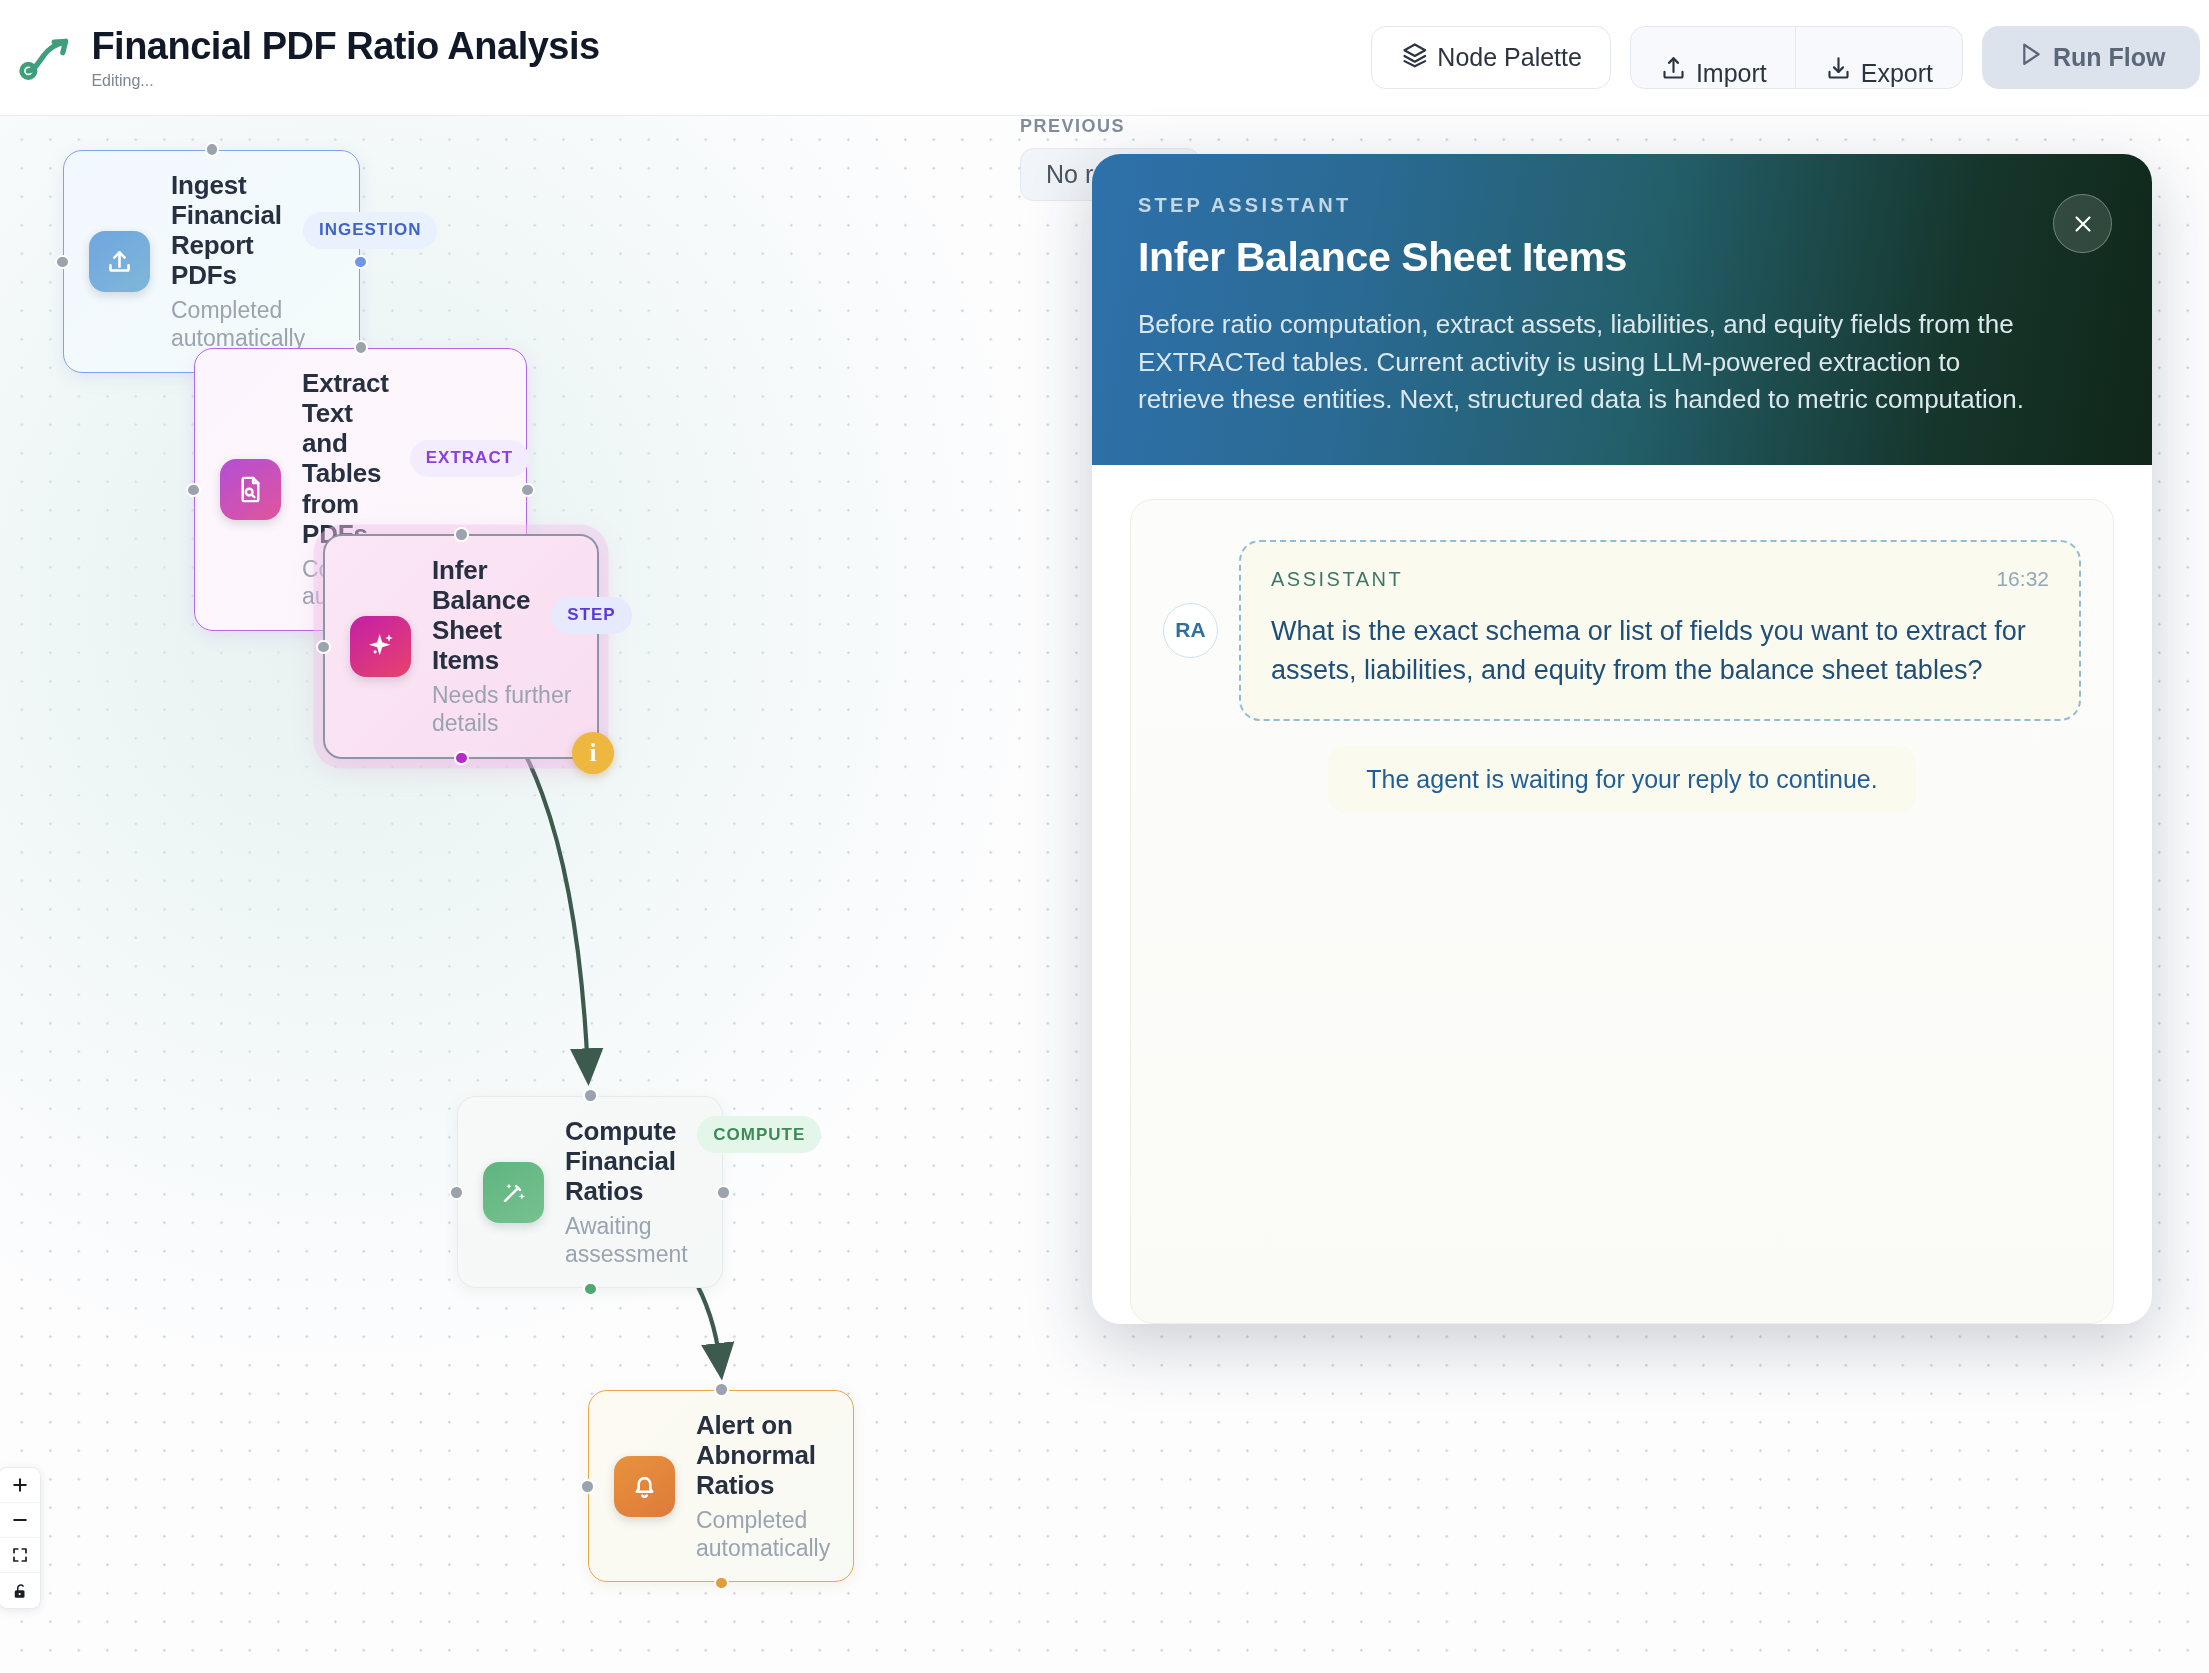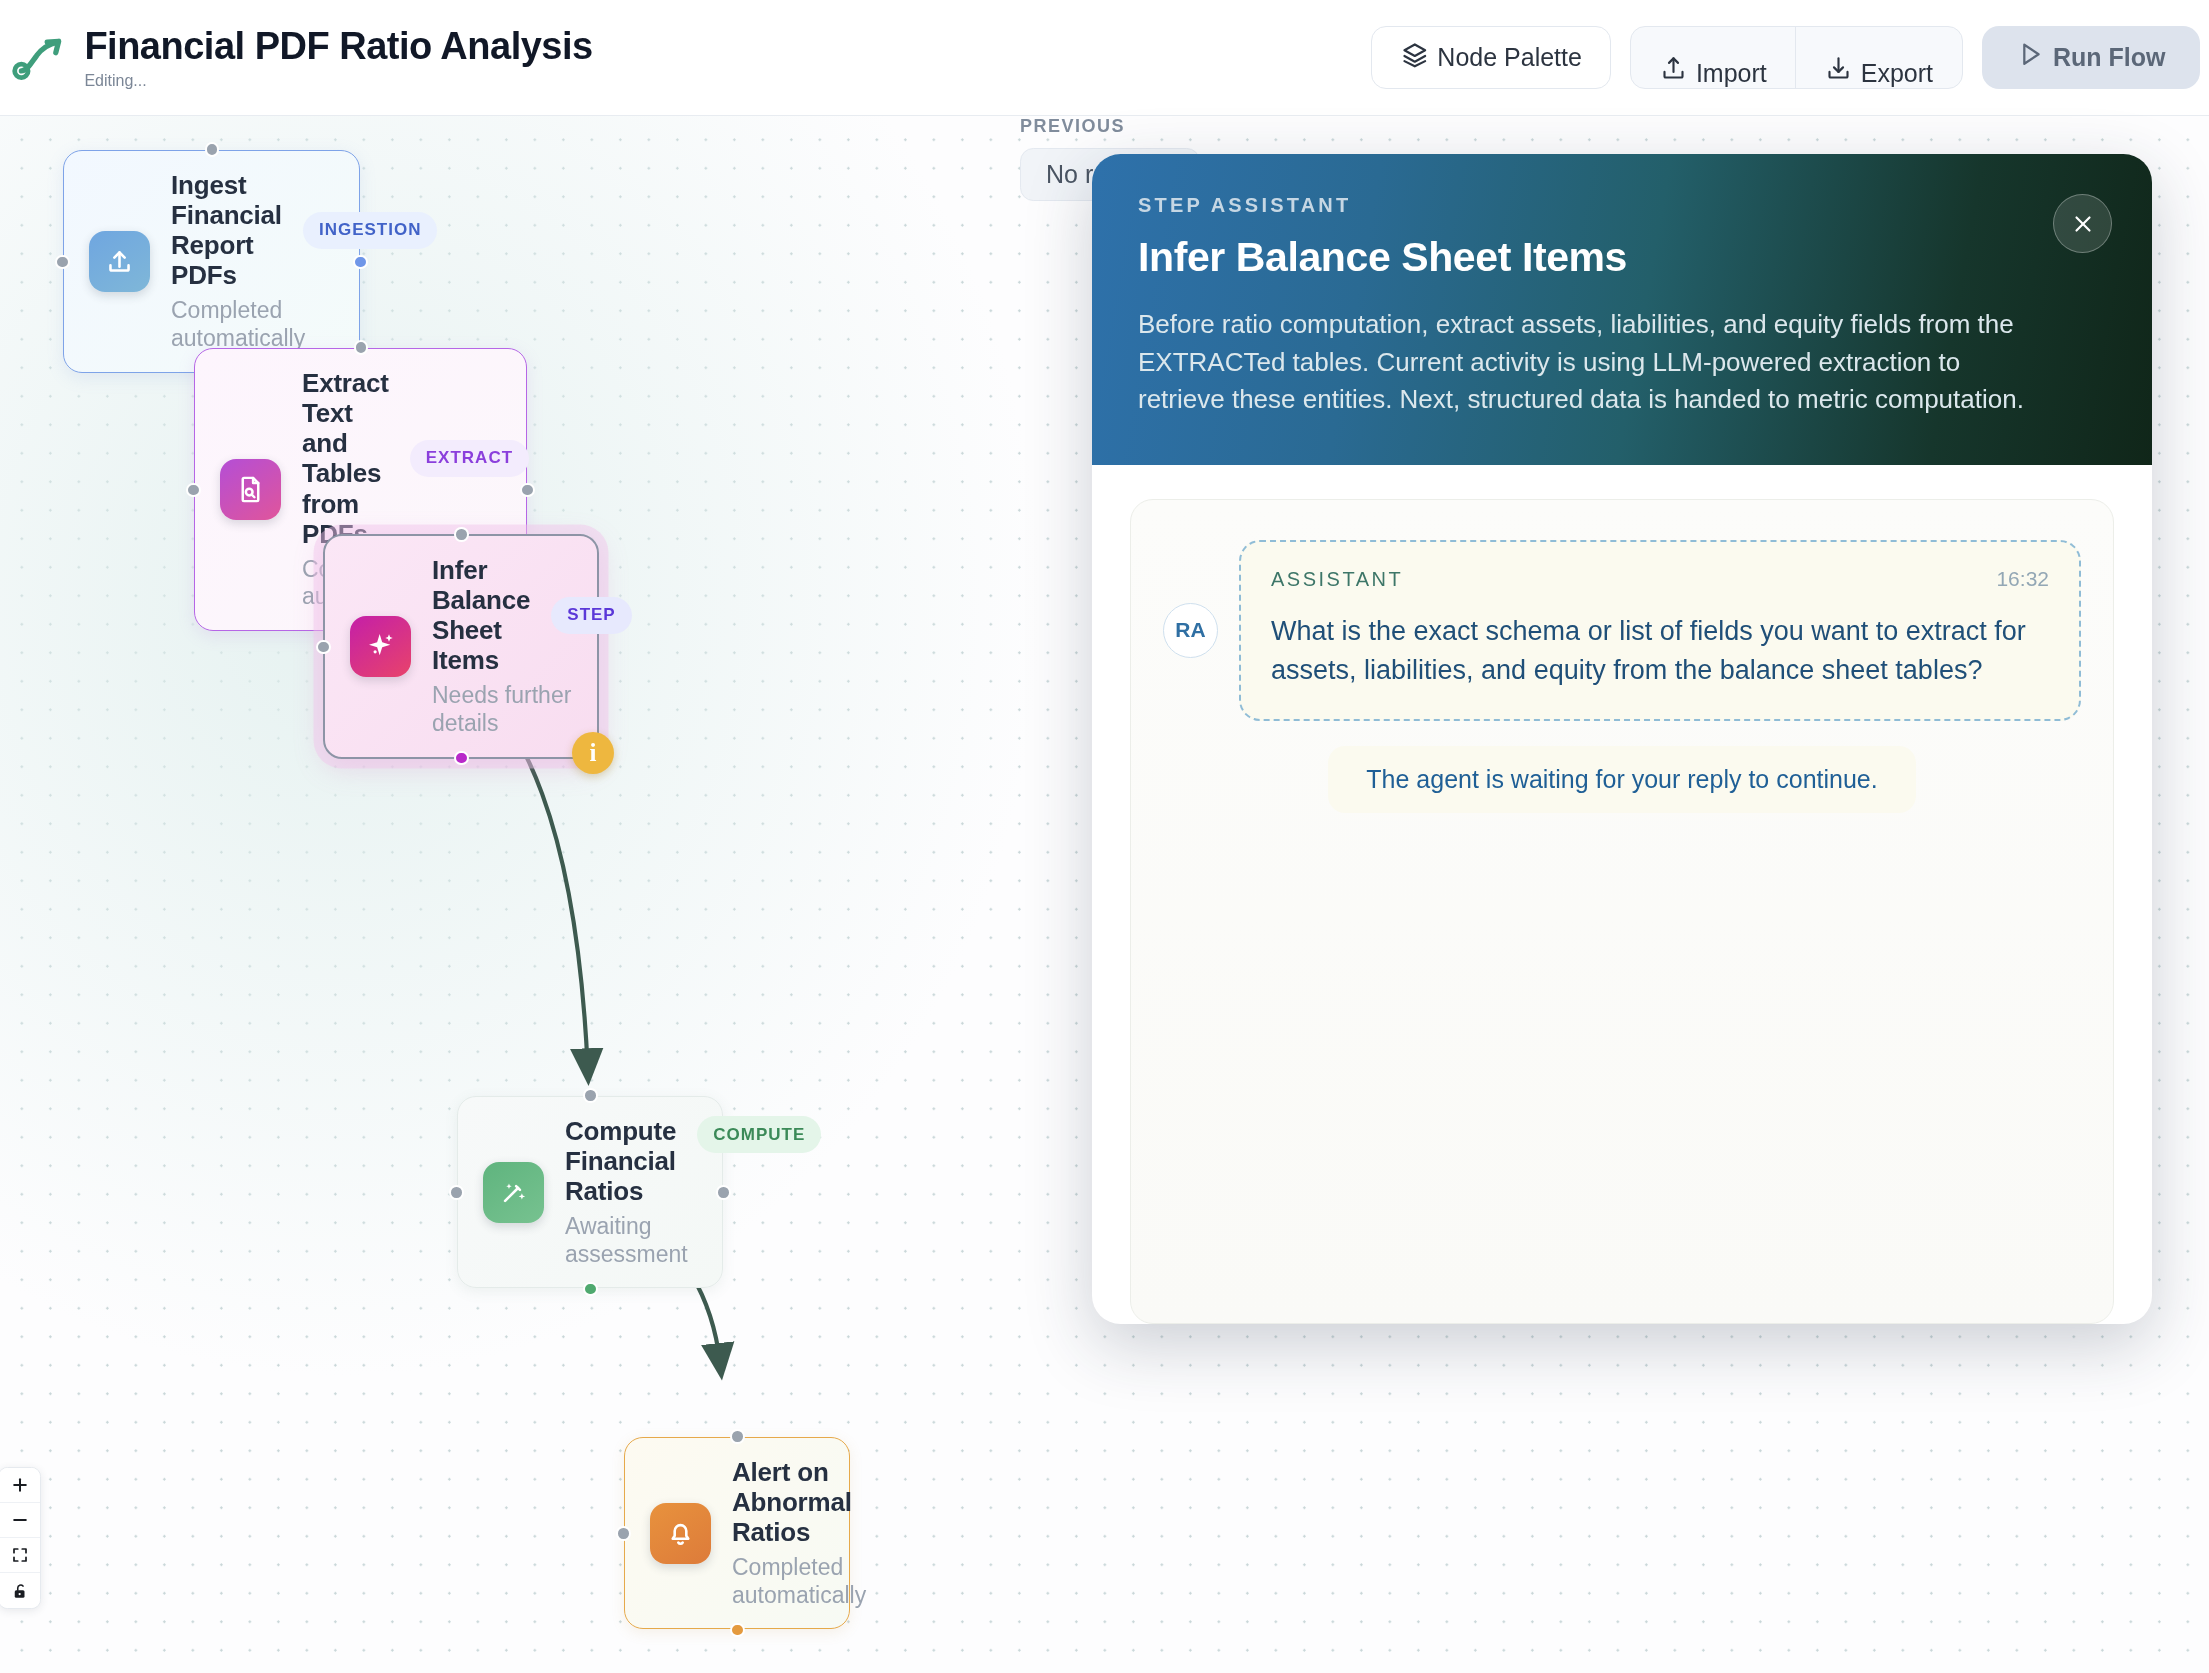--- a/index.html
+++ b/index.html
@@ -9,21 +9,21 @@
     overflow: hidden; background: #ffffff;
   }
   #app { position: relative; width: 2209px; height: 1674px; }
 
   
   .header {
     position: absolute; top: 0; left: 0; width: 2209px; height: 116px;
     background: #ffffff; border-bottom: 1px solid #e8ecf1;
     display: flex; align-items: center; z-index: 40;
   }
-  .brand { display: flex; align-items: center; padding-left: 8px; }
+  .brand { display: flex; align-items: center; padding-left: 15px; }
   .brand-logo { width: 65px; height: 65px; flex: 0 0 65px; }
   .brand-text { margin-left: 11.4px; }
   .app-title {
     font-size: 38px; font-weight: bold; color: #111827;
     letter-spacing: -0.5px; line-height: 1.08;
   }
   .app-sub { font-size: 16px; color: #7b8696; margin-top: 4.8px; line-height: 1.1; }
 
   .hdr-actions {
     margin-left: auto; display: flex; align-items: center;
@@ -154,23 +154,23 @@
     background: linear-gradient(135deg,#f7f9f9 0%, #f4f8f6 100%);
     border: 1.7px solid #e4ebe9; box-shadow: 0 3.8px 13.3px rgba(90,120,110,.09);
   }
   #node-compute .node-icon { background: linear-gradient(145deg,#5fb47e,#77c290); }
   #node-compute .node-badge { background: #e4f5e9; color: #3b8a58; }
   #node-compute .port.bot { background: #4fa96f; }
   #node-compute .node-titlerow { align-items: flex-start; }
 
   
   #node-alert {
-    left: 588px; top: 1321px; width: 226px;
+    left: 588px; top: 1274px; width: 266px;
     background: linear-gradient(135deg,#fdfaf1 0%, #f7faf4 100%);
-    border: 1.9px solid #e6a94a; box-shadow: 0 3.8px 13.3px rgba(190,150,70,.12); margin-left: 36px;
+    border: 1.9px solid #e6a94a; box-shadow: 0 3.8px 13.3px rgba(190,150,70,.12);
   }
   #node-alert .node-icon { background: linear-gradient(145deg,#e8923d,#dd7b3a); }
   #node-alert .port.bot { background: #e49a3e; }
   #node-alert .node-titlerow { align-items: flex-start; }
 
   
   .zoom-ctl {
     position: absolute; left: -1.9px; top: 1351px; width: 43px;
     background: #ffffff; border: 1.4px solid #e6eaef; border-radius: 9.5px;
     box-shadow: 0 1.9px 8.6px rgba(40,50,70,.10); overflow: hidden; z-index: 20;

